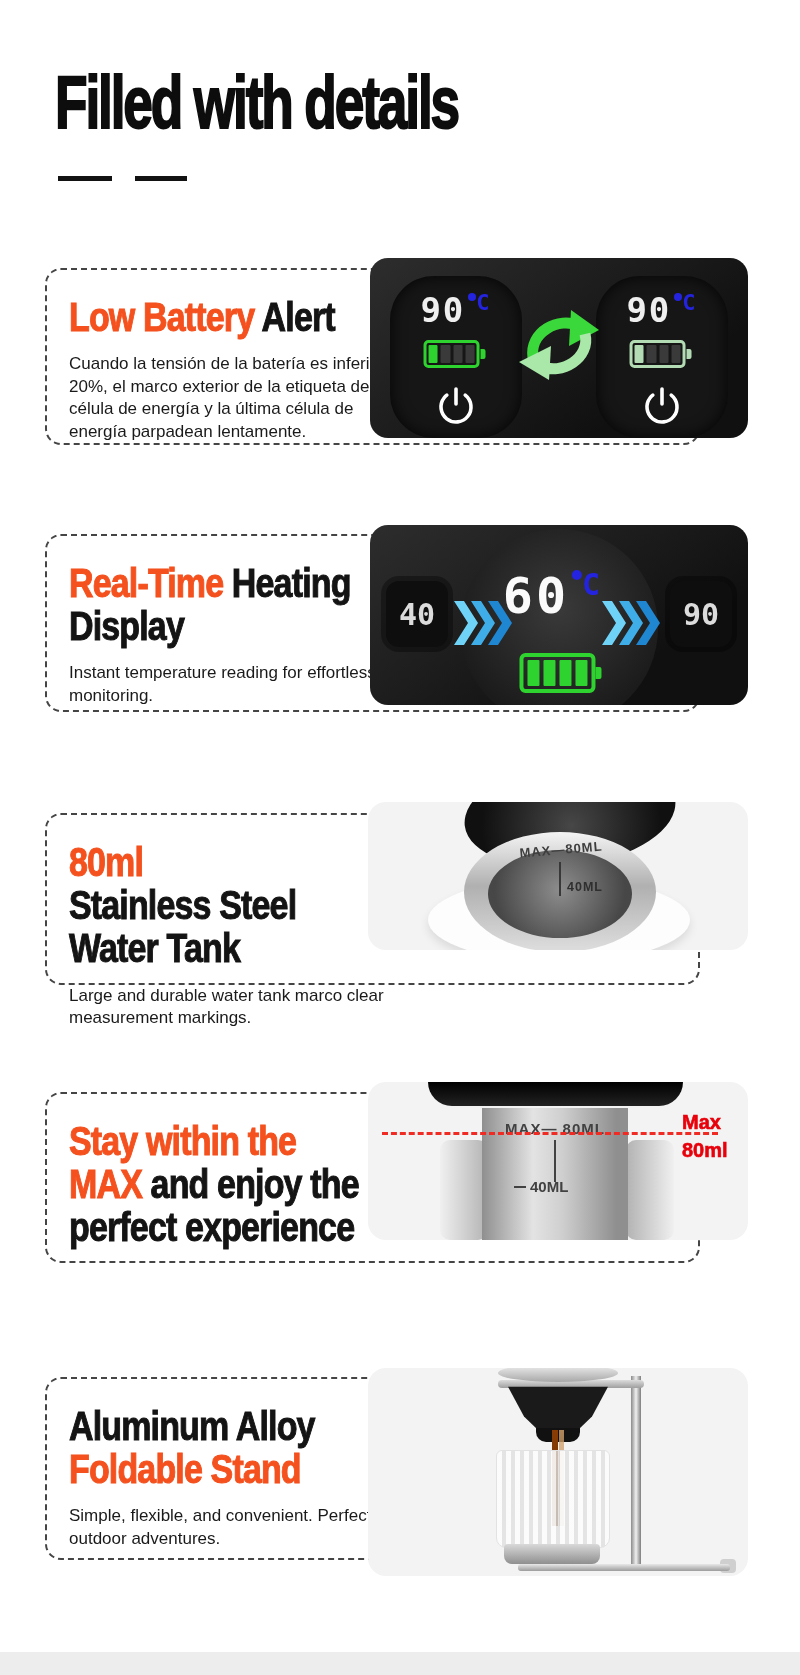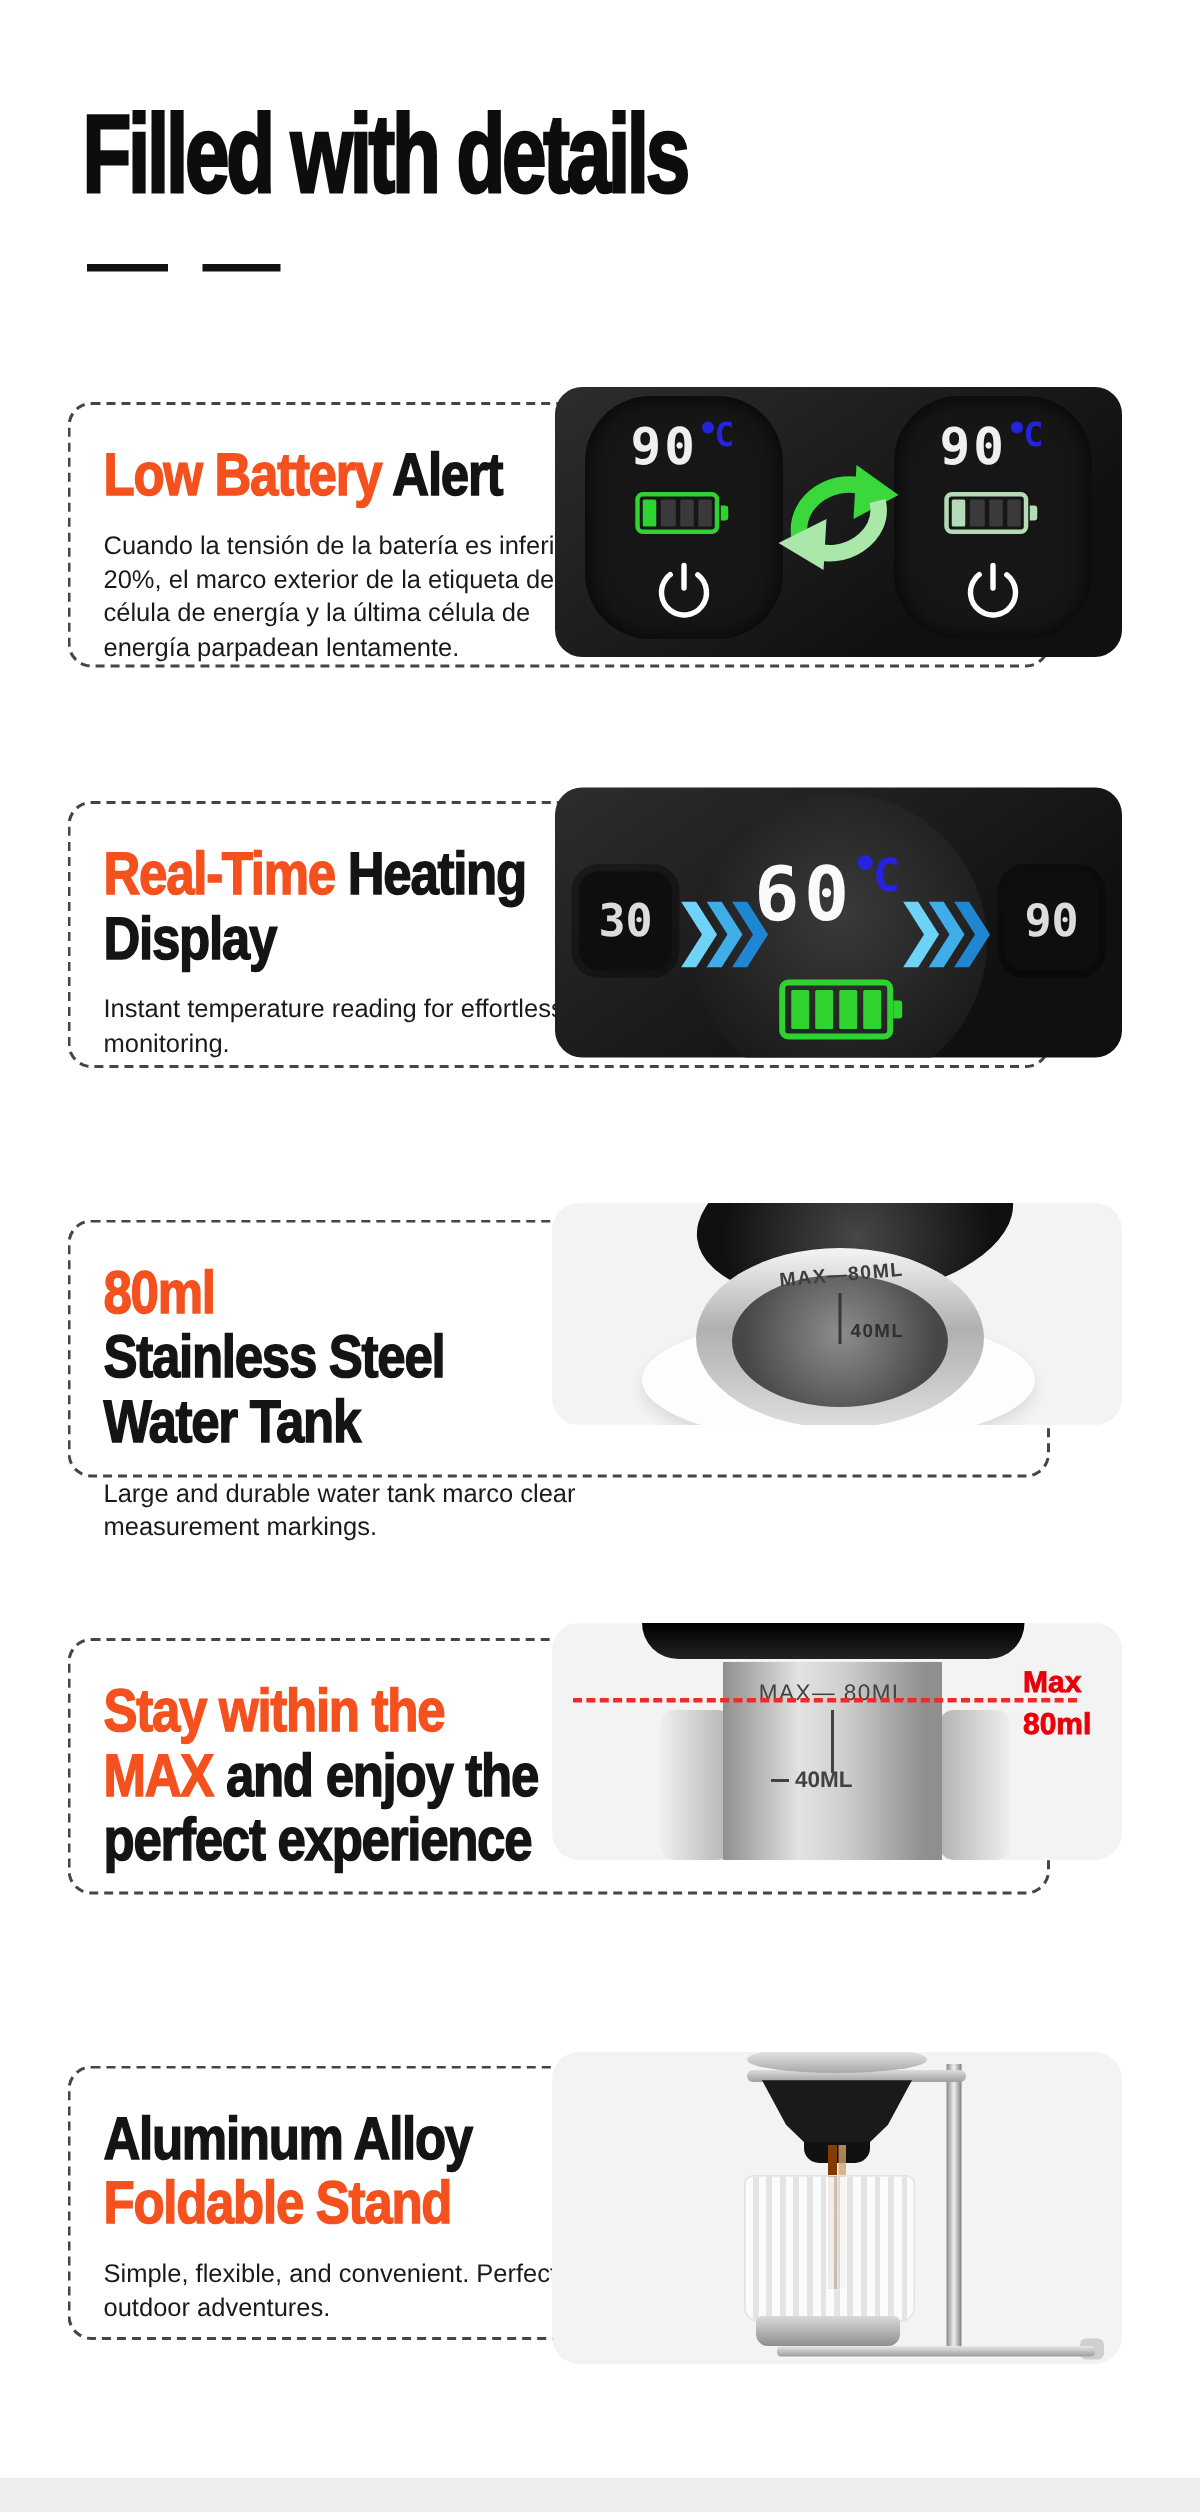--- a/index.html
+++ b/index.html
@@ -34,21 +34,21 @@
   .img.dark{left:370px;width:378px;background:linear-gradient(145deg,#2d2d2d,#101010 75%);}
   .img.light{left:368px;width:380px;background:#f3f3f3;}
   .seg{font-family:"DejaVu Sans Mono",monospace;font-weight:bold;color:#efefef;}
   .deg{display:inline-block;width:8px;height:8px;border-radius:50%;background:#2424e0;
        vertical-align:top;margin:3px 0 0 3px;}
   .unitC{color:#2424e0;font-weight:bold;font-size:22px;vertical-align:top;
          font-family:"DejaVu Sans Mono",monospace;}
 
   
   #img1{top:258px;height:180px;}
-  #img1 .panel{position:absolute;top:6px;width:132px;height:162px;background:#161616;
+  #img1 .panel{position:absolute;top:18px;width:132px;height:162px;background:#161616;
                border-radius:44px;box-shadow:inset 0 0 16px rgba(0,0,0,.85);}
   #img1 .panel.pl{left:20px;} #img1 .panel.pr{right:20px;}
   #img1 .temp{position:absolute;top:14px;left:0;width:100%;text-align:center;
               font-size:34px;letter-spacing:2px;}
   .batt{position:relative;width:46px;height:18px;border:3px solid #2fd32f;border-radius:5px;
         display:flex;gap:3px;padding:2px;margin:0 auto;}
   #img1 .batt{position:absolute;top:64px;left:50%;transform:translateX(-58%);}
   .batt i{flex:1;background:#3a3a3a;border-radius:1px;}
   .batt i.lit{background:#2fd32f;}
   .batt::after{content:"";position:absolute;right:-9px;top:50%;transform:translateY(-50%);
@@ -99,21 +99,21 @@
   #img4{top:1082px;height:158px;}
   #img4 .lidband{position:absolute;left:60px;top:0;width:255px;height:24px;
                  background:linear-gradient(180deg,#000,#222);border-radius:0 0 26px 26px;}
   #img4 .clamp{position:absolute;top:58px;width:48px;height:100px;
                background:linear-gradient(90deg,#f0f0f0,#b2b2b2);border-radius:10px;}
   #img4 .clamp.left{left:72px;} #img4 .clamp.right{left:258px;
                background:linear-gradient(90deg,#b2b2b2,#f0f0f0);}
   #img4 .cyl{position:absolute;left:114px;top:26px;width:146px;height:132px;
              background:linear-gradient(90deg,#8f8f8f,#e3e3e3 35%,#cfcfcf 55%,#8f8f8f 92%);}
   #img4 .tank-mark{position:absolute;left:114px;top:38px;width:146px;text-align:center;
-                   font-size:15px;font-weight:normal;color:#424242;letter-spacing:1px;}
+                   font-size:15px;font-weight:bold;color:#424242;letter-spacing:1px;}
   #img4 .tank-tick{position:absolute;left:186px;top:58px;width:2px;height:42px;background:#424242;}
   #img4 .mid-tick{position:absolute;left:146px;top:104px;width:12px;height:2px;background:#424242;}
   #img4 .tank-mid{position:absolute;left:162px;top:96px;font-size:15px;font-weight:bold;color:#424242;}
   #img4 .redline{position:absolute;left:14px;top:50px;width:336px;border-top:3px dashed #ef2b23;}
   #img4 .callout{position:absolute;left:314px;top:26px;color:#e8000b;font-size:20px;
                  font-weight:700;-webkit-text-stroke:.6px #e8000b;line-height:1.4;}
 
   
   #img5{top:1368px;height:208px;}
   #img5 .plate{position:absolute;left:130px;top:12px;width:146px;height:8px;
@@ -228,21 +228,21 @@
         <path d="M18 52 C14 26 44 10 64 20" stroke="#3bd83b" stroke-width="11" fill="none"></path>
         <polygon points="56,4 84,24 54,40" fill="#3bd83b"></polygon>
         <path d="M70 28 C76 52 46 70 26 60" stroke="#a9e8a9" stroke-width="11" fill="none"></path>
         <polygon points="34,74 4,56 36,40" fill="#a9e8a9"></polygon>
       </svg>
     </div>
   </div>
 
   <div class="img dark" id="img2">
     <div class="dome"></div>
-    <div class="mini ml seg">30</div>
+    <div class="mini ml seg">40</div>
     <div class="chev cl">
       <svg width="60" height="44" viewBox="0 0 60 44">
         <polygon points="0,0 10,0 24,22 10,44 0,44 14,22" fill="#6fd2f7"></polygon>
         <polygon points="17,0 27,0 41,22 27,44 17,44 31,22" fill="#3faee8"></polygon>
         <polygon points="34,0 44,0 58,22 44,44 34,44 48,22" fill="#1f86d2"></polygon>
       </svg>
     </div>
     <div class="cur seg"><span>60</span><span class="deg"></span><span class="unitC">C</span></div>
     <div class="chev cr">
       <svg width="60" height="44" viewBox="0 0 60 44">

